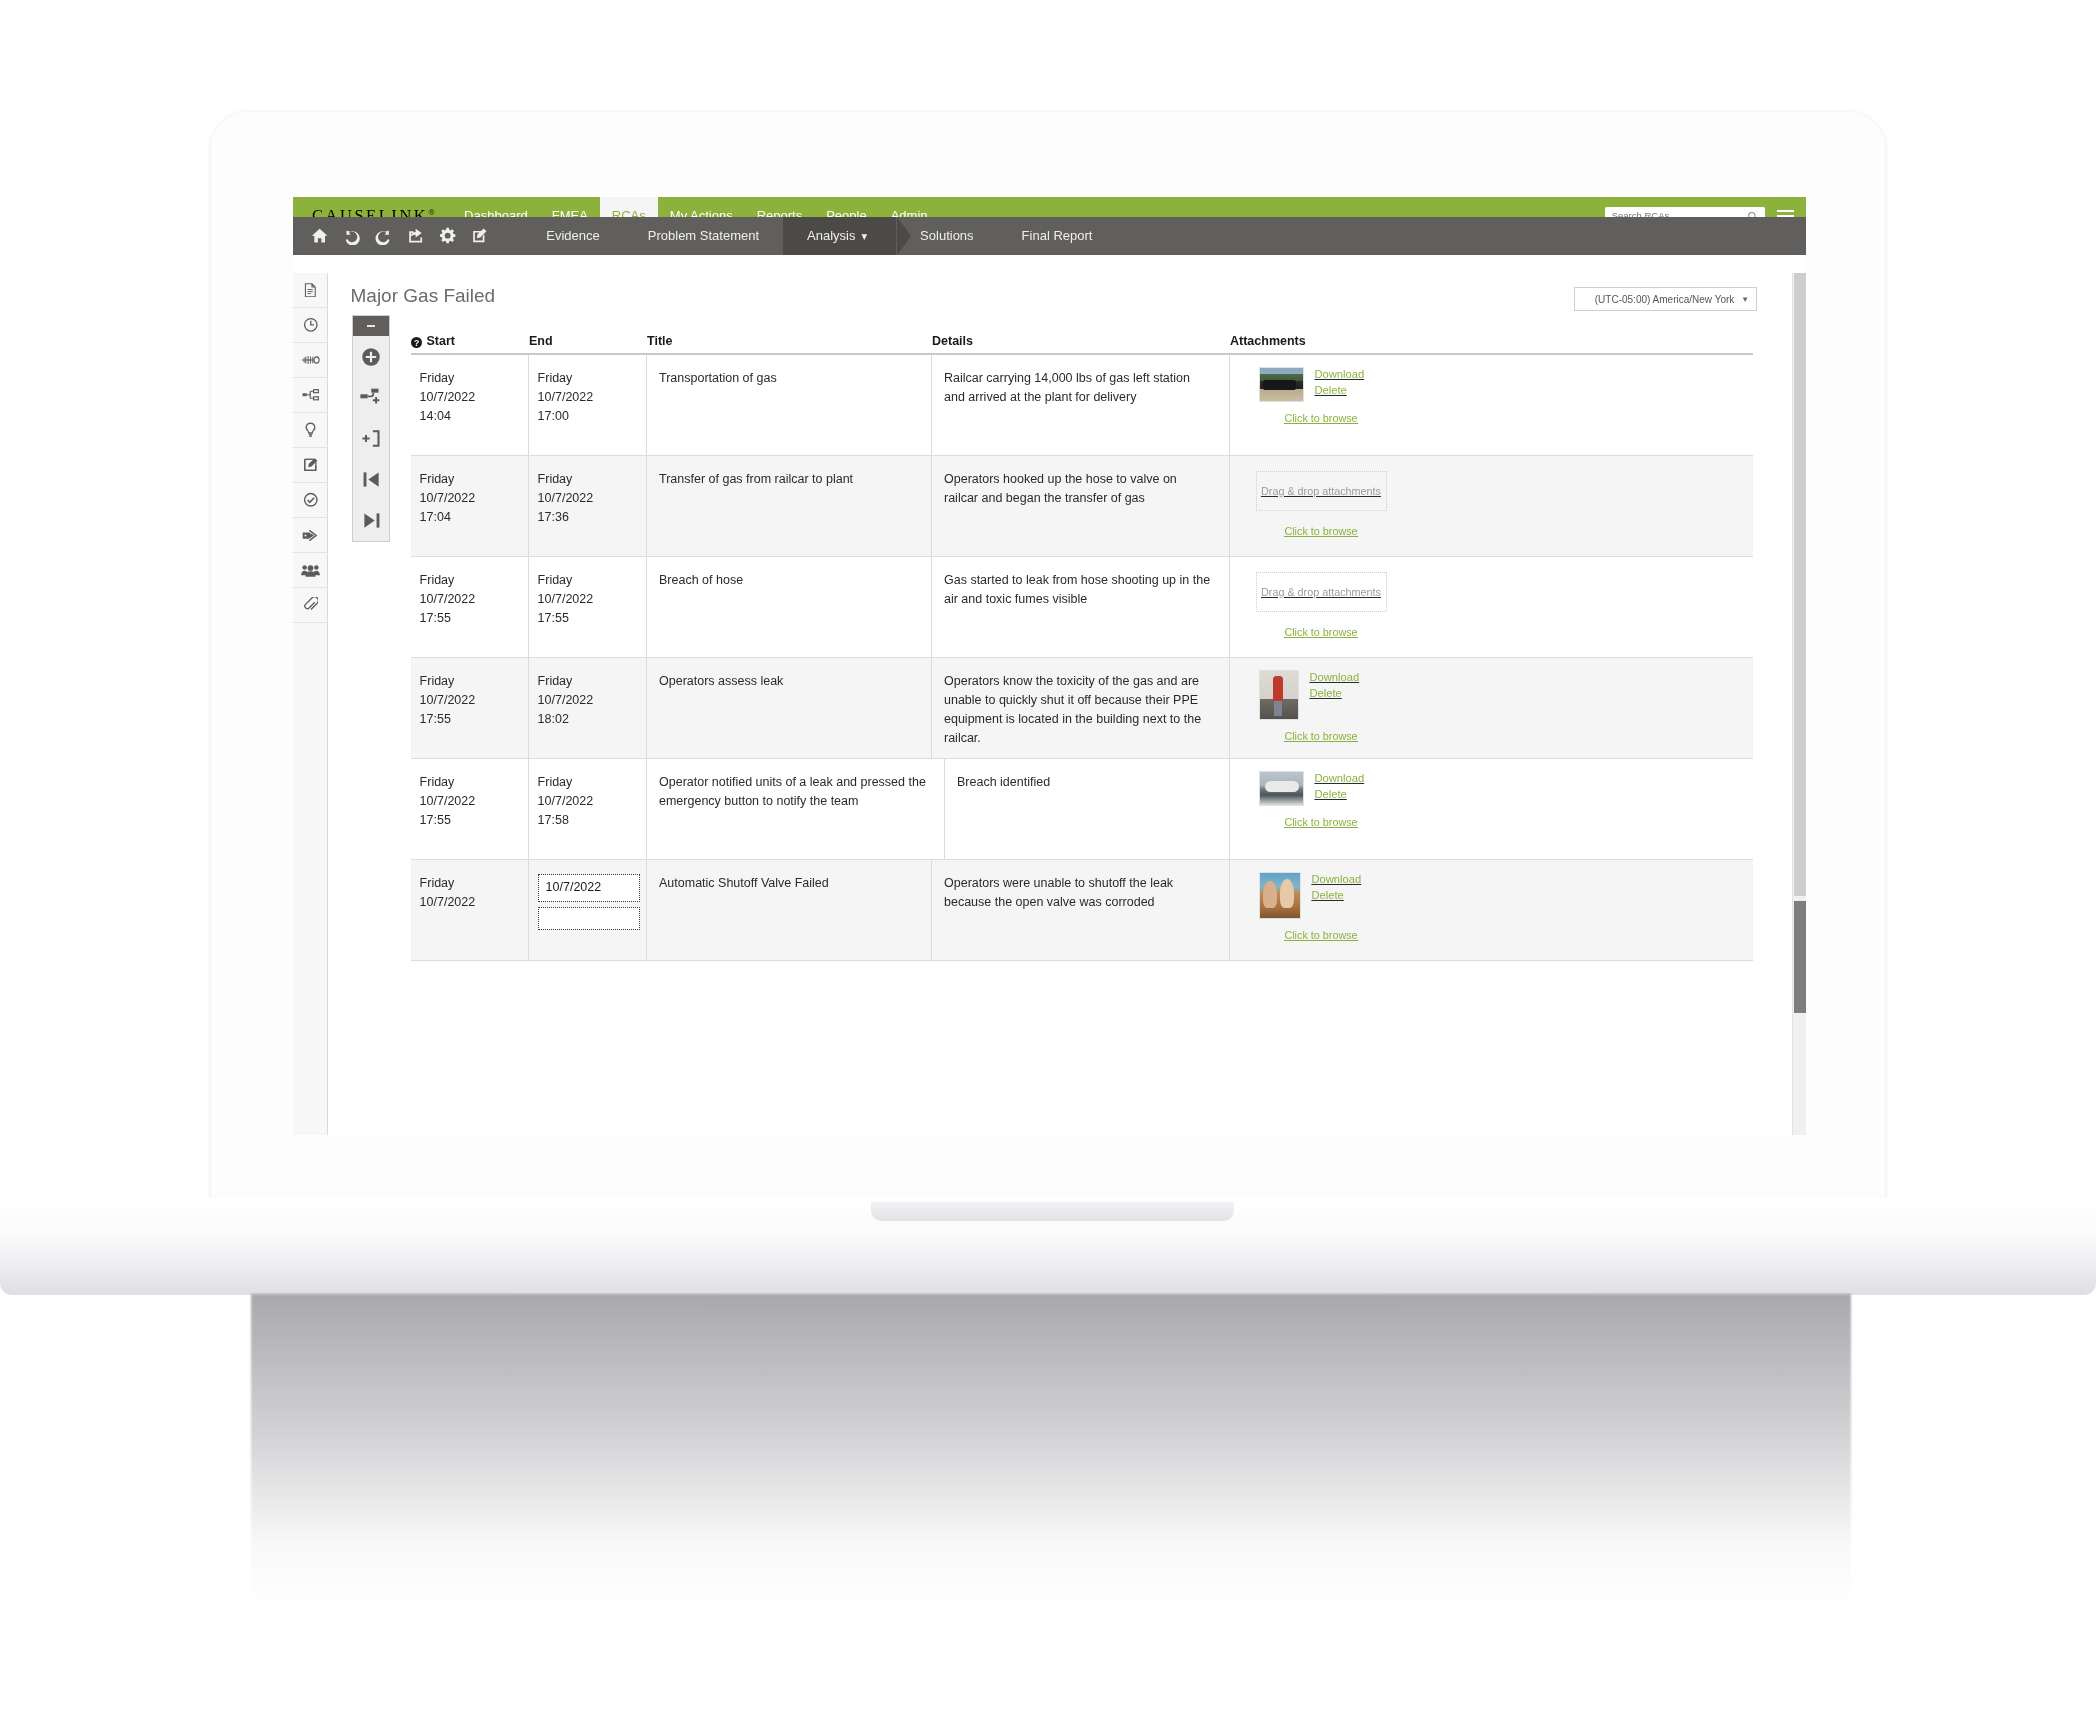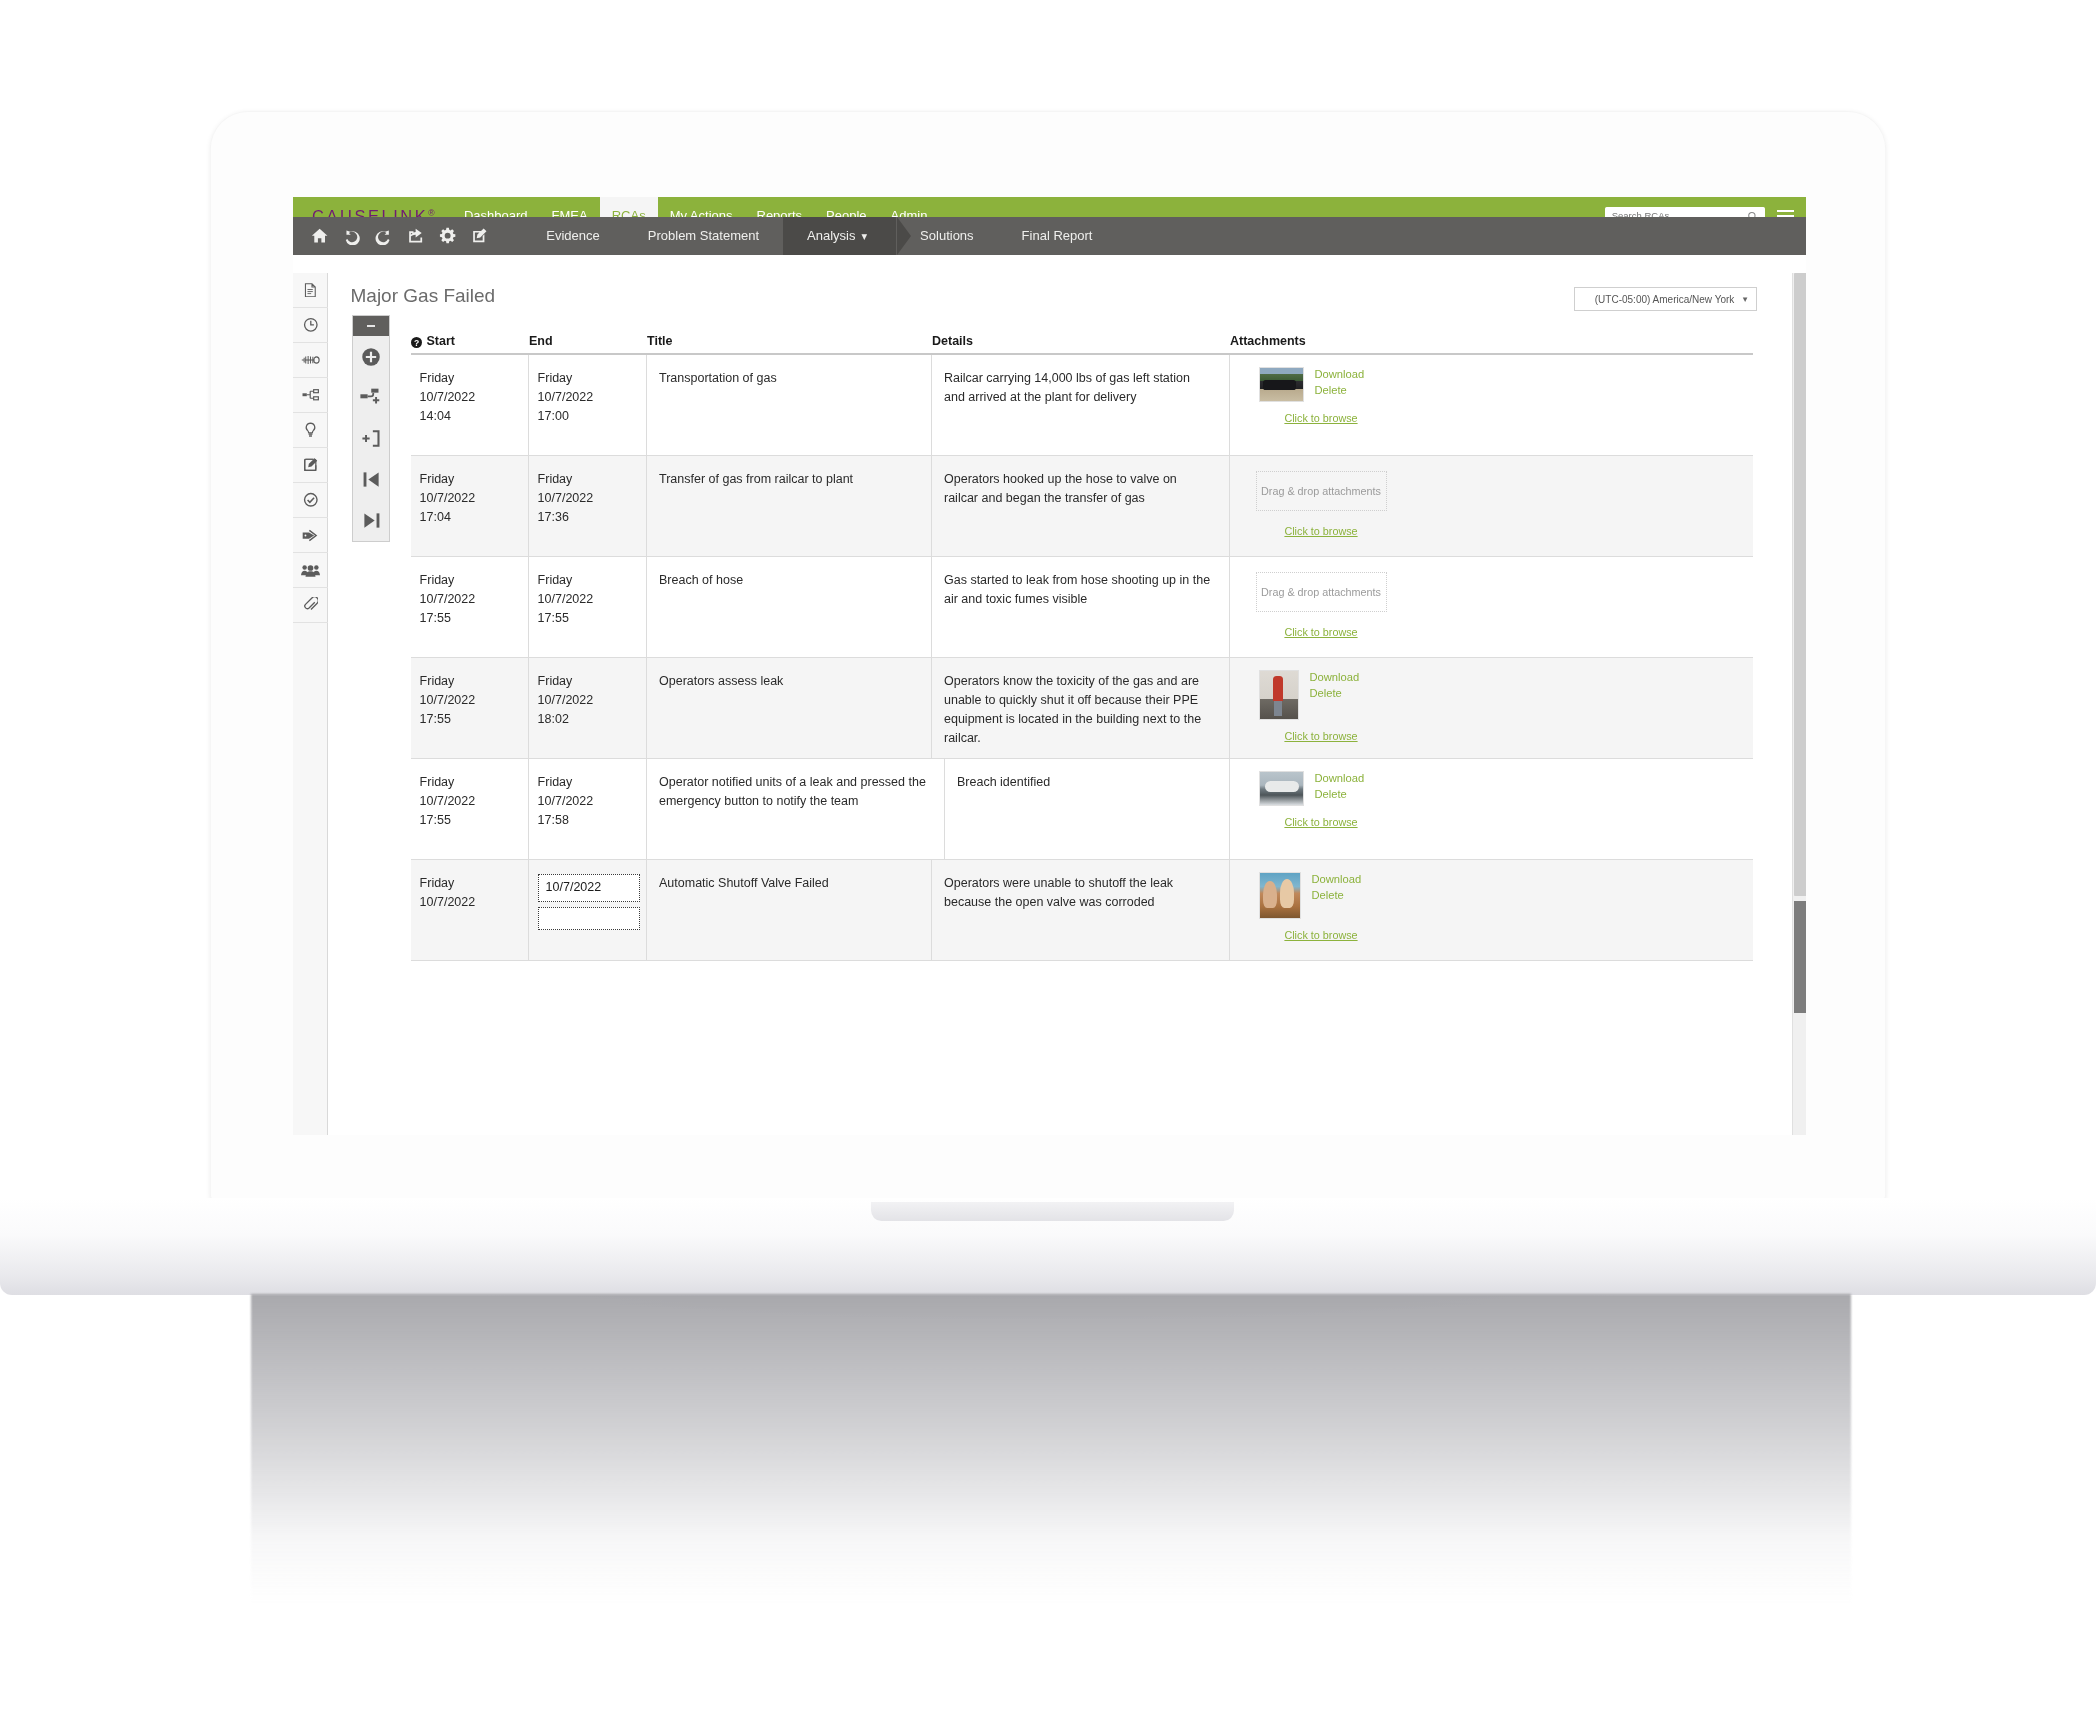--- a/index.html
+++ b/index.html
@@ -65,22 +65,22 @@
   }
 
   
   .app-header {
     position: absolute; left: 0; top: 0;
     width: 1513px; height: 38px;
     background: #8cb23c;
     display: flex; align-items: center;
   }
   .brand {
-    color: #701a75; font-size: 16.4px; letter-spacing: 2.6px;
-    padding: 0 17.3px 0 19px; font-weight: 400; white-space: nowrap;
+    color: #000000; font-size: 16.4px; letter-spacing: 2.6px;
+    padding: 0 17.3px 0 19px; font-weight: 400; white-space: nowrap; font-family: Liberation Serif, serif;
   }
   .brand sup { font-size: 8.6px; letter-spacing: 0; vertical-align: super; }
   .nav-item {
     color: #ffffff; font-size: 13px; padding: 0 12px;
     height: 38px; line-height: 38px; white-space: nowrap; cursor: pointer;
   }
   .nav-item.active {
     background: #f5f5f5; color: #8cb23c;
   }
   .header-right {
@@ -198,21 +198,21 @@
     padding: 14px 0 8.6px 8.6px; font-size: 12.5px; color: #2a2a2a; line-height: 1.53;
     border-right: 0.9px solid #dcdcdc;
   }
   .tcell.last { border-right: 0; }
   .dt-line { display: block; }
 
   .det { padding-left: 12px; padding-right: 15.6px; }
   .title-c { padding-left: 12px; }
 
   
-  .att { padding: 12px 0 8.6px 0; width: 182px; position: relative; }
+  .att { padding: 12px 0 8.6px 0; width: 182px; position: relative; text-decoration: underline; }
   .att-row { display: flex; align-items: flex-start; padding-left: 29px; }
   .thumb {
     width: 45px; height: 35px; border: 0.9px solid #e0e0e0; background: #cfd4d0;
     overflow: hidden; position: relative; flex: 0 0 auto;
   }
   .att-links { margin-left: 10.4px; }
   .att-links a {
     display: block; color: #8cb23c; font-size: 11.2px; text-decoration: none;
     line-height: 1.42; cursor: pointer;
   }

